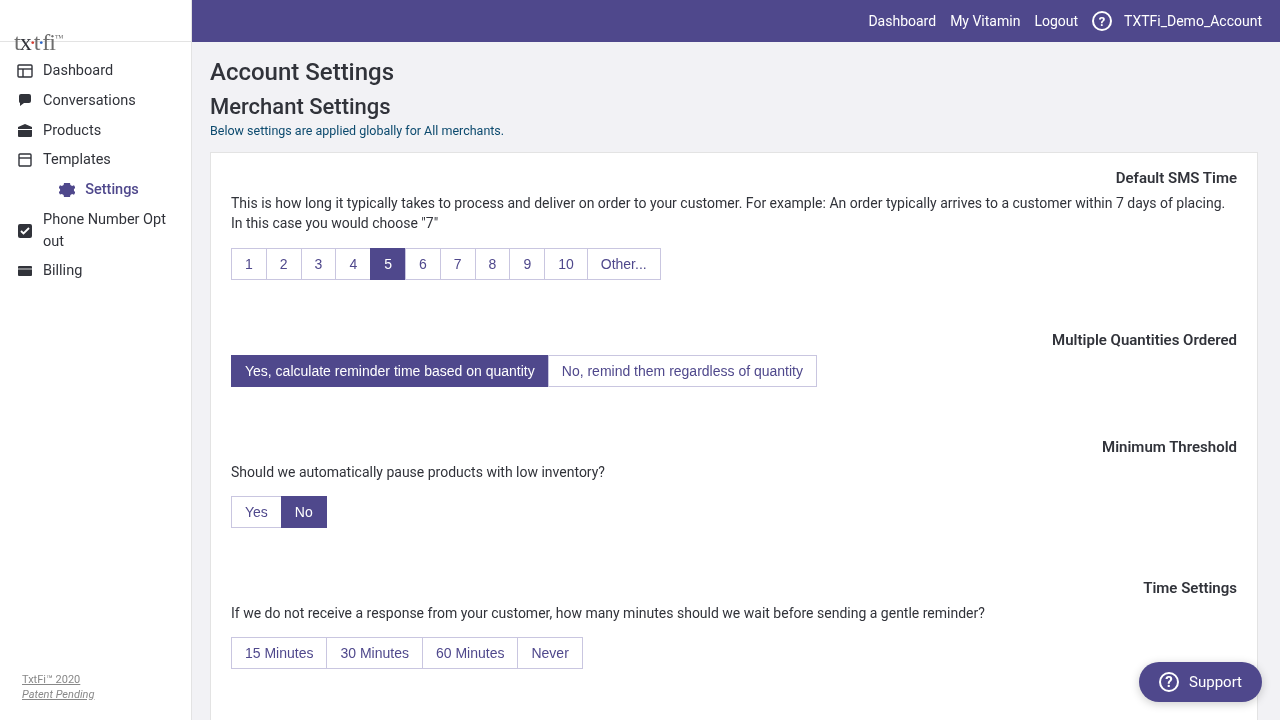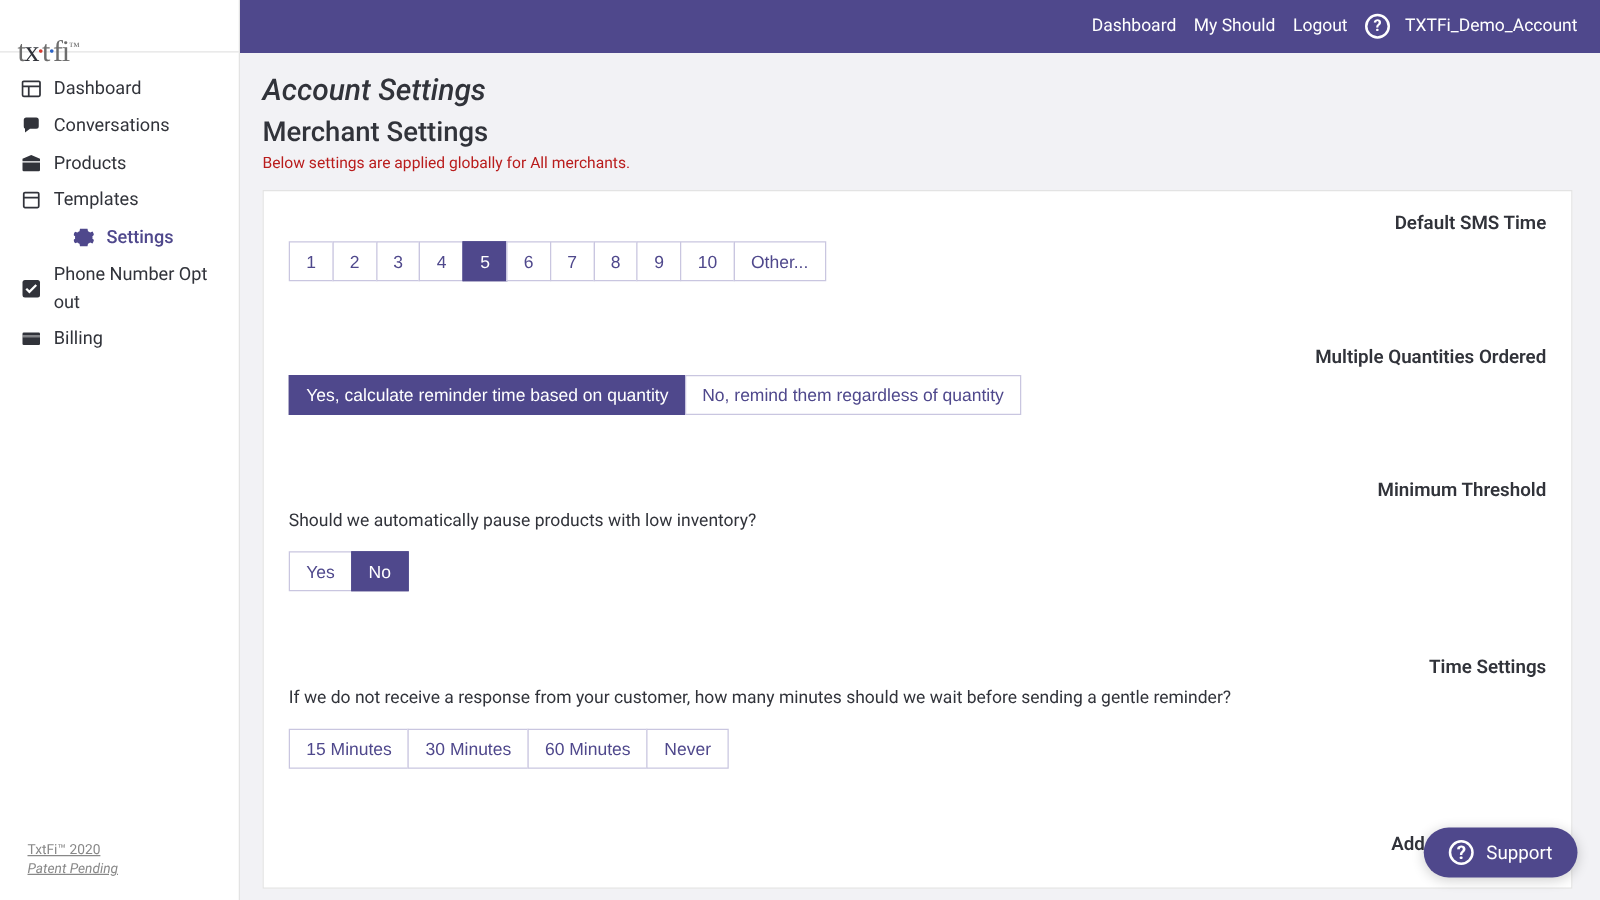--- a/index.html
+++ b/index.html
@@ -21,23 +21,23 @@
   .nav { padding-top:14px; flex:1; }
   .nav-item { display:flex; align-items:center; padding:4px 10px 4px 17px; font-size:14.5px; color:#31333a; cursor:pointer; line-height:1.5; }
   .nav-item.active { color:#4f488c; font-weight:500;justify-content:center; }
   .nav-icon { width:16px; height:16px; margin-right:10px; flex-shrink:0; }
   .nav-icon svg { width:16px; height:16px; display:block; }
   .sidebar-footer { padding:0 0 18px 22px; font-size:11px; color:#888; line-height:1.3;text-decoration:underline; }
   .sidebar-footer .pp { font-style:italic; }
   
   .main { margin-left:192px; padding-top:42px; }
   .page { padding:14px 22px 40px 18px; }
-  h1.page-title { font-size:24px; font-weight:500; margin:2px 0 8px 0;font-style:italic; }
+  h1.page-title { font-size:24px; font-weight:500; margin:2px 0 8px 0; }
   h2.sub-title  { font-size:22px; font-weight:500; margin:6px 0 4px 0; }
-  .global-note  { font-size:12.5px; color:#b91c1c; margin:4px 0 14px 0; }
+  .global-note  { font-size:12.5px; color:#0c4a6e; margin:4px 0 14px 0; }
   .panel { background:#fff; border:1px solid #e3e3e3; padding:16px 20px 20px 20px; }
   .section-h { font-size:15px; font-weight:600; margin:0 0 6px 0;text-align:right; }
   .section-d { font-size:14px; color:#31333a; margin:0 0 14px 0; line-height:1.45; }
   .section + .section { margin-top:51px; }
   
   .btn-row { display:flex; flex-wrap:wrap; }
   .seg-btn { border:1px solid #c9c6e0; background:#fff; color:#4f488c; font-size:14px; padding:7px 13px; cursor:pointer; margin-left:-1px; }
   .seg-btn:first-child { margin-left:0; }
   .seg-btn.sel { background:#4f488c; color:#fff; border-color:#4f488c; }
   
@@ -116,36 +116,37 @@
       </div>
     </div>
   <div class="sidebar-footer">
     <div>TxtFi™ 2020</div>
     <div class="pp">Patent Pending</div>
   </div>
 </div>
 
 <div class="topbar">
   <span class="toplink">Dashboard</span>
-  <span class="toplink">My Should</span>
+  <span class="toplink">My Vitamin</span>
   <span class="toplink">Logout</span>
   <span class="help-circle">?</span>
   <span class="username">TXTFi_Demo_Account</span>
 </div>
 
 <div class="main">
   <div class="page">
     <h1 class="page-title">Account Settings</h1>
     <h2 class="sub-title">Merchant Settings</h2>
     <div class="global-note">Below settings are applied globally for All merchants.</div>
 
     <div class="panel">
 
       <div class="section">
         <div class="section-h">Default SMS Time</div>
+        <div class="section-d">This is how long it typically takes to process and deliver on order to your customer. For example: An order typically arrives to a customer within 7 days of placing. In this case you would choose "7"</div>
         <div class="btn-row">
             <button class="seg-btn">1</button>
             <button class="seg-btn">2</button>
             <button class="seg-btn">3</button>
             <button class="seg-btn">4</button>
             <button class="seg-btn sel">5</button>
             <button class="seg-btn">6</button>
             <button class="seg-btn">7</button>
             <button class="seg-btn">8</button>
             <button class="seg-btn">9</button>

